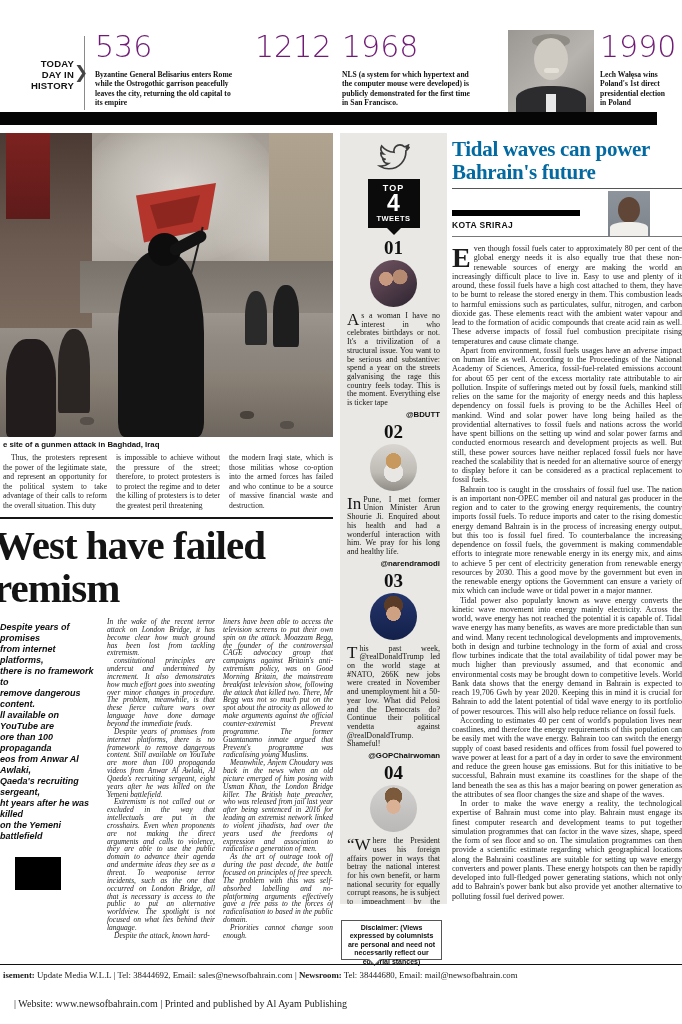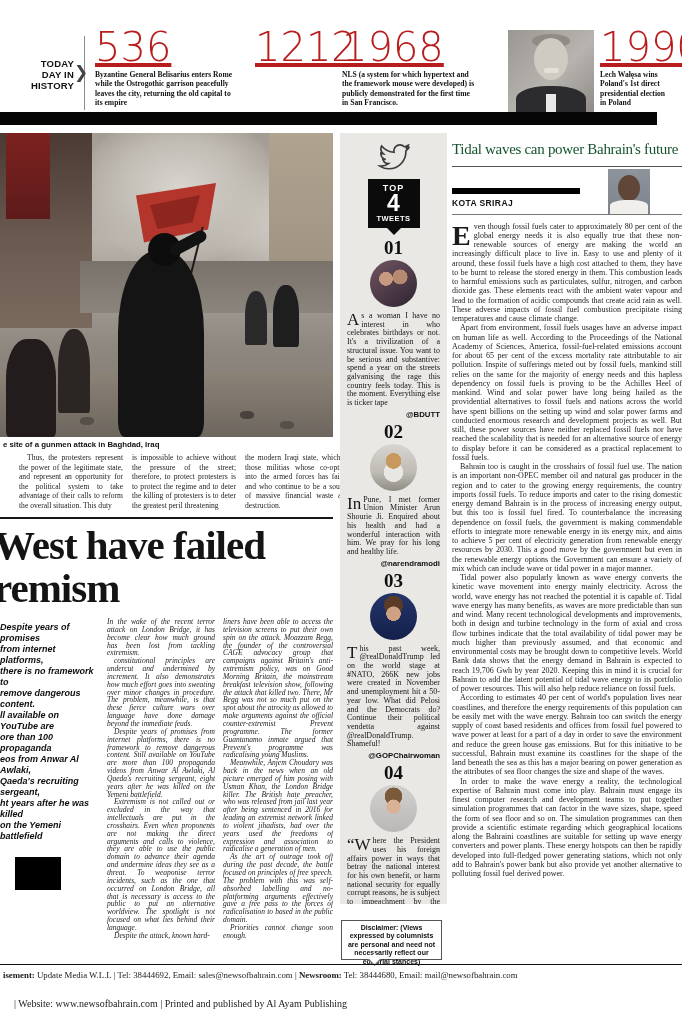--- a/index.html
+++ b/index.html
@@ -8,22 +8,22 @@
           font-family:"Liberation Serif", serif; color:#1c1c1c; }
 
   
   .h-label { position:absolute; left:22px; top:58px; width:52px; text-align:right;
              font-family:"Liberation Sans",sans-serif; font-weight:bold; font-size:9.5px;
              line-height:11px; letter-spacing:.2px; color:#111; white-space:pre-line; }
   .h-vline { position:absolute; left:84px; top:36px; height:74px; border-left:1px solid #8a8a8a; }
   .h-chev { position:absolute; left:74px; top:62px; font-family:"DejaVu Sans",sans-serif;
             font-size:17px; color:#444; font-weight:200; }
   .h-entry { position:absolute; top:30px; }
-  .h-year { font-family:"DejaVu Sans",sans-serif; font-weight:200; font-size:40px;
-            line-height:34px; color:#b91c1c;text-decoration:underline; }
+  .h-year { font-family:"DejaVu Sans",sans-serif; font-weight:200; font-size:30px;
+            line-height:34px; color:#701a75; }
   .h-text { margin-top:6px; font-weight:bold; font-size:7.6px; line-height:9.4px; color:#111; }
   .e0 { left:95px;  width:140px; }
   .e1 { left:255px; width:90px;  }
   .e2 { left:342px; width:133px; }
   .e3 { left:600px; width:68px;  }
   .walesa { position:absolute; left:508px; top:30px; width:86px; height:84px; overflow:hidden;
             background:linear-gradient(135deg,#9b9894 0%,#b7b3ae 55%,#8e8a85 100%); }
   .w-face { position:absolute; left:26px; top:8px; width:34px; height:42px; border-radius:50%;
             background:#cfcac2; }
   .w-hair { position:absolute; left:24px; top:4px; width:38px; height:14px; border-radius:50%;
@@ -72,21 +72,21 @@
             border-radius:45% 45% 8% 8%; }
   .p-ground { position:absolute; left:0; bottom:0; width:333px; height:66px;
               background:linear-gradient(180deg,#8c8378 0%,#6d665e 100%); }
   .p-rubble { position:absolute; left:40px; bottom:18px; width:14px; height:8px; background:#4d463f;
               border-radius:40%;
               box-shadow:40px 6px 0 #57504a, 90px -4px 0 #4d463f, 150px 8px 0 #5a534c,
                          200px 0 0 #49423c, 240px 10px 0 #57504a, 120px 18px 0 #3f3933; }
 
   .caption { position:absolute; left:3px; top:440px; width:328px;
              font-family:"Liberation Sans",sans-serif; font-weight:bold; font-size:7.8px; color:#111; }
-  .topcols { position:absolute; left:19px; top:453px; width:330px; height:64px; display:flex; gap:9px;
+  .topcols { position:absolute; left:3px; top:453px; width:330px; height:64px; display:flex; gap:9px;
              overflow:hidden; }
   .topcols p { flex:1; font-size:7.6px; line-height:9.5px; text-align:justify; }
   .tc0 { text-indent:8px; }
   .lrule { position:absolute; left:0; top:517px; width:333px; border-top:2px solid #161616; }
   .headline { position:absolute; left:-6px; top:524px; width:348px;
               font-weight:bold; font-size:41px; line-height:43px; letter-spacing:-1px; color:#141414; }
   .lowcols { position:absolute; left:0; top:618px; width:333px; height:332px; display:flex; gap:8px;
              overflow:hidden;font-style:italic; }
   .lc1 { width:99px; }
   .lc2 { width:108px; }
@@ -133,21 +133,21 @@
   .disc { position:absolute; left:341px; top:920px; width:101px; height:40px;
           border:1px solid #555; background:#fff; padding:3px 2px; text-align:center;
           font-family:"Liberation Sans",sans-serif; font-weight:bold; font-size:7px;
           line-height:8.4px; color:#111; }
   .disc::after { content:""; position:absolute; bottom:-5px; left:28px; width:8px; height:8px;
                  background:#fff; border-right:1px solid #555; border-bottom:1px solid #555;
                  transform:rotate(45deg); }
 
   
   .tidal { position:absolute; left:452px; top:138px; width:230px; }
-  .t-head { font-weight:normal; font-size:15px; line-height:22.5px; letter-spacing:-.3px; color:#14532d; }
+  .t-head { font-weight:bold; font-size:21px; line-height:22.5px; letter-spacing:-.3px; color:#0369a1; }
   .t-rule1 { border-top:1px solid #555; margin-top:5px; }
   .t-byline { position:relative; height:48px; }
   .t-bar { position:absolute; left:0; top:21px; width:128px; height:6px; background:#000; }
   .t-author { position:absolute; left:0; top:31px; font-family:"Liberation Sans",sans-serif;
               font-weight:bold; font-size:8.5px; letter-spacing:.4px; color:#111; }
   .t-photo { position:absolute; left:156px; top:2px; width:42px; height:45px; overflow:hidden;
              background:linear-gradient(180deg,#8e949c 0%,#7d838b 100%); }
   .t-face { position:absolute; left:10px; top:6px; width:22px; height:26px; border-radius:50%;
             background:#5f4636; }
   .t-shirt { position:absolute; left:2px; bottom:0; width:38px; height:14px;
@@ -178,21 +178,21 @@
 
   <div class="h-entry e0">
     <div class="h-year">536</div>
     <div class="h-text">Byzantine General Belisarius enters Rome while the Ostrogothic garrison peacefully leaves the city, returning the old capital to its empire</div>
   </div>
   <div class="h-entry e1">
     <div class="h-year">1212</div>
   </div>
   <div class="h-entry e2">
     <div class="h-year">1968</div>
-    <div class="h-text">NLS (a system for which hypertext and the framework mouse were developed) is publicly demonstrated for the first time in San Francisco.</div>
+    <div class="h-text">NLS (a system for which hypertext and the computer mouse were developed) is publicly demonstrated for the first time in San Francisco.</div>
   </div>
   <div class="walesa">
     <div class="w-hair"></div>
     <div class="w-face"></div>
     <div class="w-stache"></div>
     <div class="w-suit"></div>
     <div class="w-shirt"></div>
   </div>
   <div class="h-entry e3">
     <div class="h-year">1990</div>

